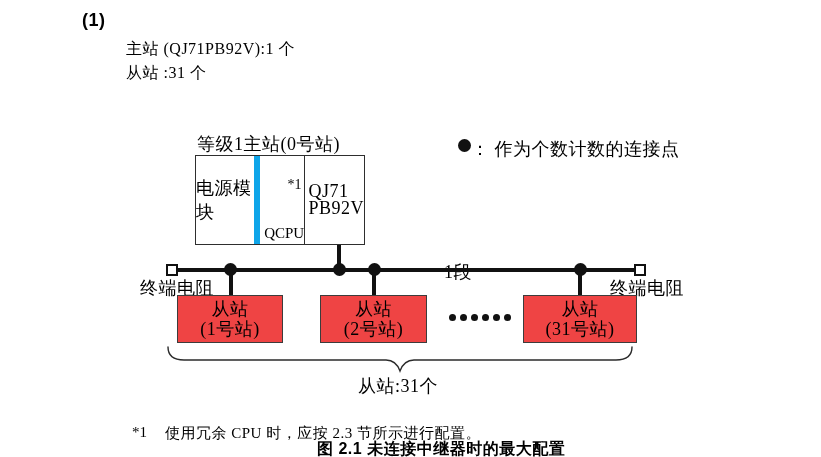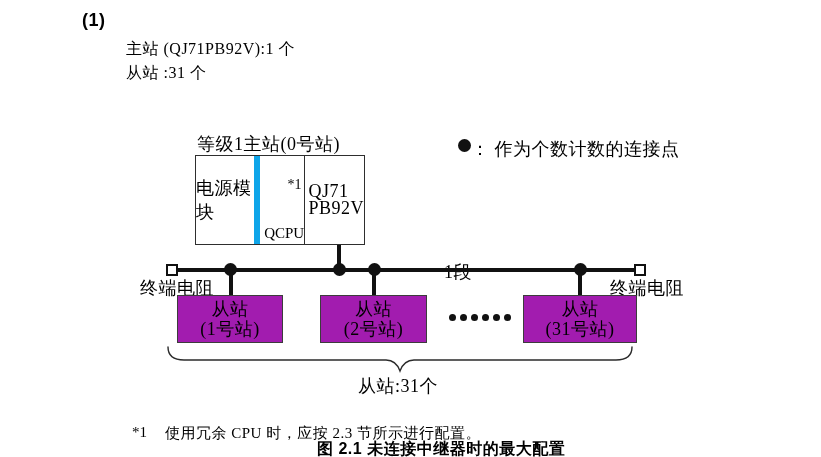--- a/index.html
+++ b/index.html
@@ -45,21 +45,21 @@
   .drop-s31 { left:578px; top:270px; height:26px; }
   .conn-dot { width:13px; height:13px; border-radius:50%; background:#111; top:263px; }
   .dot-1 { left:224px; } .dot-2 { left:333px; } .dot-3 { left:368px; } .dot-4 { left:574px; }
 
   .term-sq { width:12px; height:12px; background:#fff; border:2px solid #111; top:264px; }
   .term-left-sq { left:166px; } .term-right-sq { left:634px; }
   .term-left-label { left:140px; top:276px; }
   .term-right-label { left:610px; top:276px; }
 
   
-  .slave-box { top:295px; height:48px; border:1px solid #3c3c3c; background:#a21caf;
+  .slave-box { top:295px; height:48px; border:1px solid #3c3c3c; background:#ef4444;
                display:flex; flex-direction:column; align-items:center;
                justify-content:center; line-height:20px; text-align:center; }
   .slave-1 { left:177px; width:106px; }
   .slave-2 { left:320px; width:107px; }
   .slave-31 { left:523px; width:114px; }
 
   .ellipsis { left:449px; top:314px; display:flex; gap:4px; align-items:center; }
   .e-dot { width:7px; height:7px; border-radius:50%; background:#111; }
 
   .brace-svg { left:160px; top:344px; }

